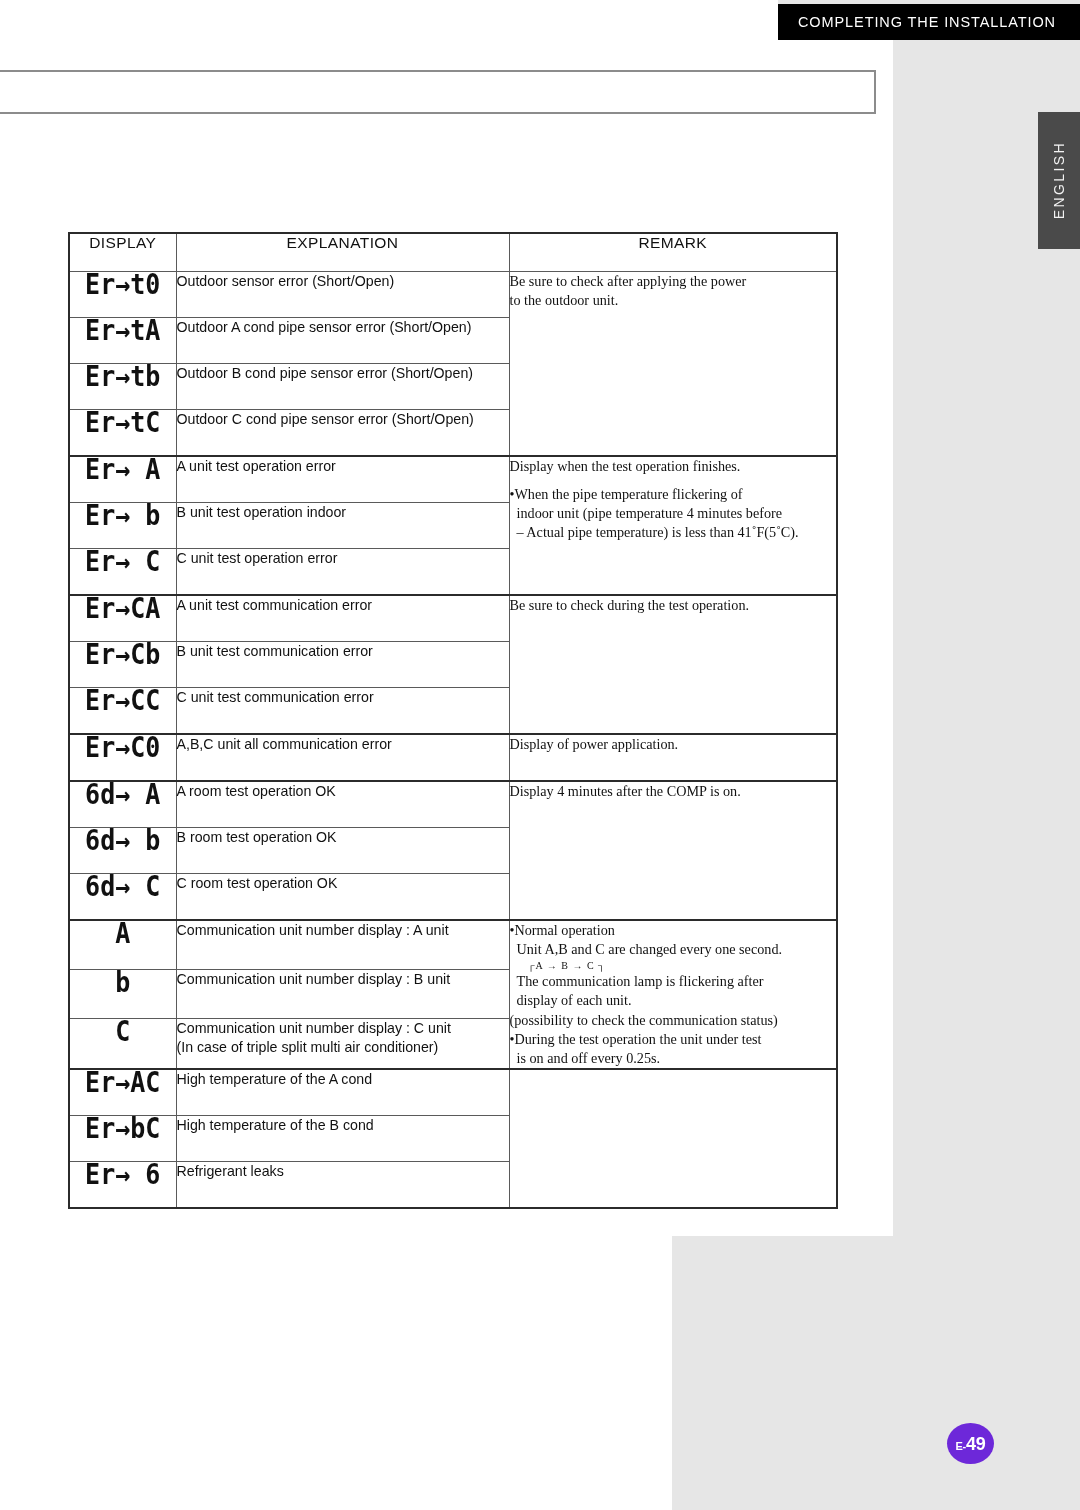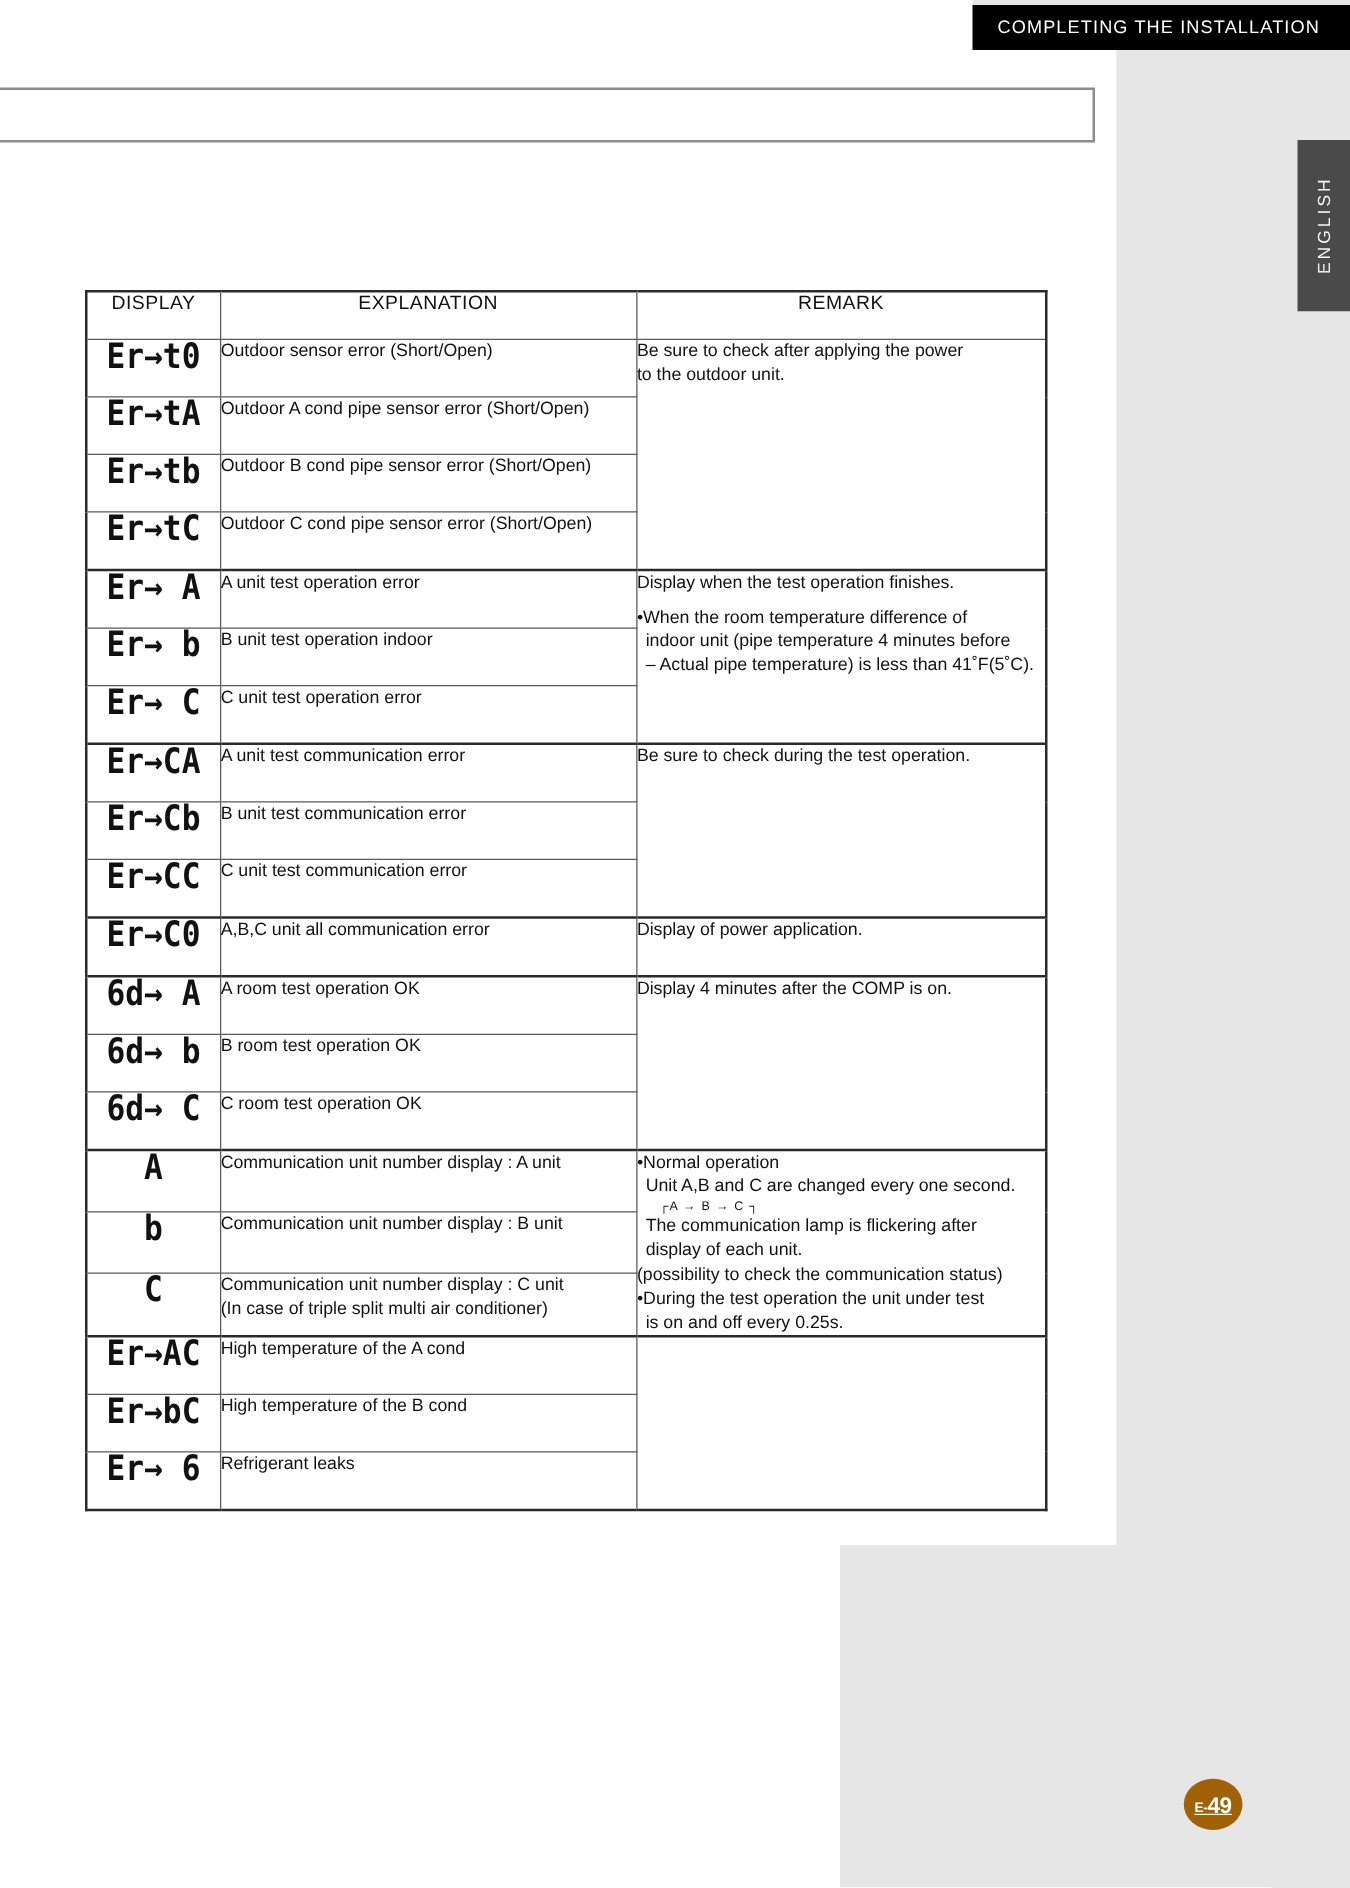--- a/index.html
+++ b/index.html
@@ -114,26 +114,25 @@
   }
 
   
   .page-bubble {
     position: absolute;
     left: 947px;
     top: 1423px;
     width: 47px;
     height: 41px;
     border-radius: 50%;
-    background: #a16207;
+    background: #6d28d9;
     color: #ffffff;
     display: flex;
     align-items: center;
     justify-content: center;
-    text-decoration: underline;
   }
   .page-bubble-text {
     font-size: 18px;
     font-weight: bold;
     letter-spacing: -0.3px;
     line-height: 1;
   }
   .page-bubble-text .pfx { font-size: 11px; vertical-align: 0.5px; }
 
   
@@ -192,21 +191,21 @@
     line-height: 1.32;
     margin-top: 25px;
   }
 
   .cell-remark {
     vertical-align: top;
     padding: 9px 8px 6px 10px;
     font-size: 14.2px;
     line-height: 1.34;
   }
-  .cell-remark p { margin: 0; }
+  .cell-remark p { margin: 0; font-family: Liberation Serif, serif; }
   .cell-remark .blk { margin-top: 9px; }
   .cell-remark .ind { padding-left: 7px; }
   .cell-remark .diagram {
     padding-left: 18px;
     font-size: 10px;
     letter-spacing: 1px;
     white-space: pre;
   }
   .cell-remark .bul { white-space: nowrap; }
 
@@ -282,21 +281,21 @@
       <td class="cell-expl">Outdoor C cond pipe sensor error (Short/Open)</td>
     </tr>
 
     <tr>
       <td class="cell-display edge-l sep-heavy">
         <span class="seg">Er→ A</span>
       </td>
       <td class="cell-expl sep-heavy">A unit test operation error</td>
       <td class="cell-remark edge-r sep-heavy" rowspan="3">
         <p>Display when the test operation finishes.</p>
-        <p class="blk bul">•When the room temperature difference of</p>
+        <p class="blk bul">•When the pipe temperature flickering of</p>
         <p class="ind">indoor unit (pipe temperature 4 minutes before</p>
         <p class="ind">– Actual pipe temperature) is less than 41˚F(5˚C).</p>
       </td>
     </tr>
     <tr>
       <td class="cell-display edge-l">
         <span class="seg">Er→ b</span>
       </td>
       <td class="cell-expl">B unit test operation indoor</td>
     </tr>

